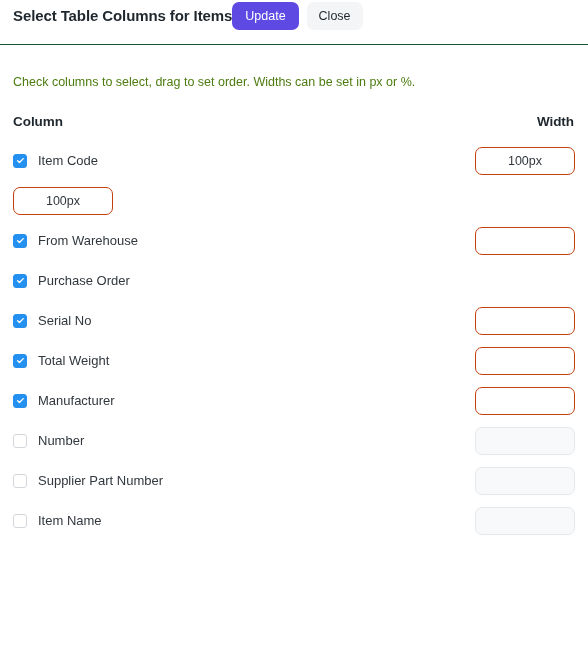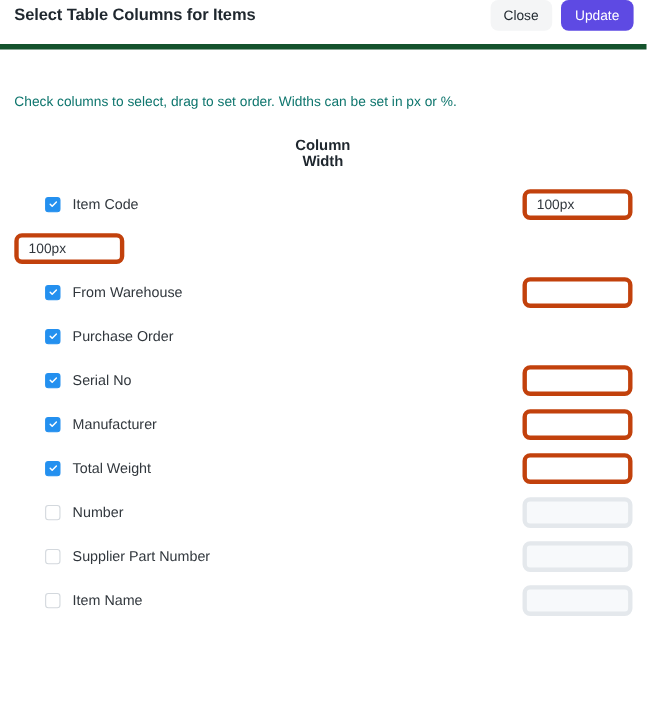--- a/index.html
+++ b/index.html
@@ -26,23 +26,23 @@
     flex-direction: column;
     overflow: hidden;
   }
 
   
   .dialog-header {
     height: 45px;
     flex: 0 0 45px;
     display: flex;
     align-items: center;
-    justify-content: space-between;
+    justify-content: flex-start;
     padding: 0 12px 12px 13px;
-    border-bottom: 5px solid #14532d;
+    border-bottom: 1px solid #14532d;
     background: #ffffff;
   }
 
   .dialog-title {
     font-size: 15px;
     font-weight: bold;
     color: #1f272e;
     letter-spacing: -0.1px;
     line-height: 1.2;
     white-space: nowrap;
@@ -84,33 +84,32 @@
   
   .dialog-body {
     flex: 1 1 auto;
     overflow: hidden;
     padding: 0 13px;
     position: relative;
   }
 
   .hint {
     font-size: 12.5px;
-    color: #0f766e;
-    margin-top: 39px;
+    color: #4d7c0f;
+    margin-top: 29px;
     line-height: 1.4;
     white-space: nowrap;
   }
 
   .table-head {
     display: flex;
     align-items: center;
     justify-content: space-between;
     margin-top: 22px;
     padding-right: 1px;
-    flex-direction: column;
   }
 
   .th {
     font-size: 13.5px;
     font-weight: bold;
     color: #1f272e;
     letter-spacing: -0.05px;
   }
 
   .rows {
@@ -123,21 +122,20 @@
     justify-content: space-between;
     height: 40px;
     flex: 0 0 40px;
   }
 
   .row-left {
     display: flex;
     align-items: center;
     gap: 11px;
     min-width: 0;
-    margin-left: 28px;
   }
 
   
   .cb {
     width: 14px;
     height: 14px;
     flex: 0 0 14px;
     border-radius: 3px;
     border: 1px solid #d3d8dd;
     background: #ffffff;
@@ -161,49 +159,49 @@
     color: #31373d;
     line-height: 1;
     white-space: nowrap;
     cursor: default;
   }
 
   
   .width-input {
     width: 100px;
     height: 28px;
-    border: 4px solid #c2410c;
+    border: 1px solid #c2410c;
     border-radius: 7px;
     background: #ffffff;
     font-family: "Liberation Sans", sans-serif;
     font-size: 12.5px;
     color: #31373d;
-    text-align: left;
+    text-align: center;
     padding: 0 9px;
     outline: none;
   }
 
   .width-input::placeholder { color: #b8bfc6; }
 
   .width-input.muted {
     background: #f7f9fb;
     border-color: #e4e8ec;
   }
 </style>
 </head>
 <body>
 
 <div class="dialog">
 
   <div class="dialog-header">
     <div class="dialog-title">Select Table Columns for Items</div>
 
     <div class="header-actions">
+      <button class="btn btn-primary">Update</button>
       <button class="btn btn-secondary">Close</button>
-      <button class="btn btn-primary">Update</button>
     </div>
   </div>
 
   <div class="dialog-body">
 
     <div class="hint">Check columns to select, drag to set order. Widths can be set in px or %.</div>
 
     <div class="table-head">
       <div class="th">Column</div>
       <div class="th">Width</div>
@@ -256,32 +254,32 @@
           </div>
           <input class="width-input" type="text" placeholder="" style="">
         </div>
         <div class="row">
           <div class="row-left">
             <span class="cb checked" role="checkbox" aria-checked="true">
               <svg width="9" height="9" viewBox="0 0 12 12" fill="none" aria-hidden="true">
                 <path d="M2.2 6.2L4.6 8.6L9.7 3.5" stroke="#ffffff" stroke-width="1.8" stroke-linecap="round" stroke-linejoin="round"></path>
               </svg>
             </span>
+            <span class="row-label">Total Weight</span>
+          </div>
+          <input class="width-input" type="text" placeholder="" style="">
+        </div>
+        <div class="row">
+          <div class="row-left">
+            <span class="cb checked" role="checkbox" aria-checked="true">
+              <svg width="9" height="9" viewBox="0 0 12 12" fill="none" aria-hidden="true">
+                <path d="M2.2 6.2L4.6 8.6L9.7 3.5" stroke="#ffffff" stroke-width="1.8" stroke-linecap="round" stroke-linejoin="round"></path>
+              </svg>
+            </span>
             <span class="row-label">Manufacturer</span>
-          </div>
-          <input class="width-input" type="text" placeholder="" style="">
-        </div>
-        <div class="row">
-          <div class="row-left">
-            <span class="cb checked" role="checkbox" aria-checked="true">
-              <svg width="9" height="9" viewBox="0 0 12 12" fill="none" aria-hidden="true">
-                <path d="M2.2 6.2L4.6 8.6L9.7 3.5" stroke="#ffffff" stroke-width="1.8" stroke-linecap="round" stroke-linejoin="round"></path>
-              </svg>
-            </span>
-            <span class="row-label">Total Weight</span>
           </div>
           <input class="width-input" type="text" placeholder="" style="">
         </div>
         <div class="row">
           <div class="row-left">
             <span class="cb" role="checkbox" aria-checked="false"></span>
             <span class="row-label">Number</span>
           </div>
           <input class="width-input muted" type="text" placeholder="" style="">
         </div>

